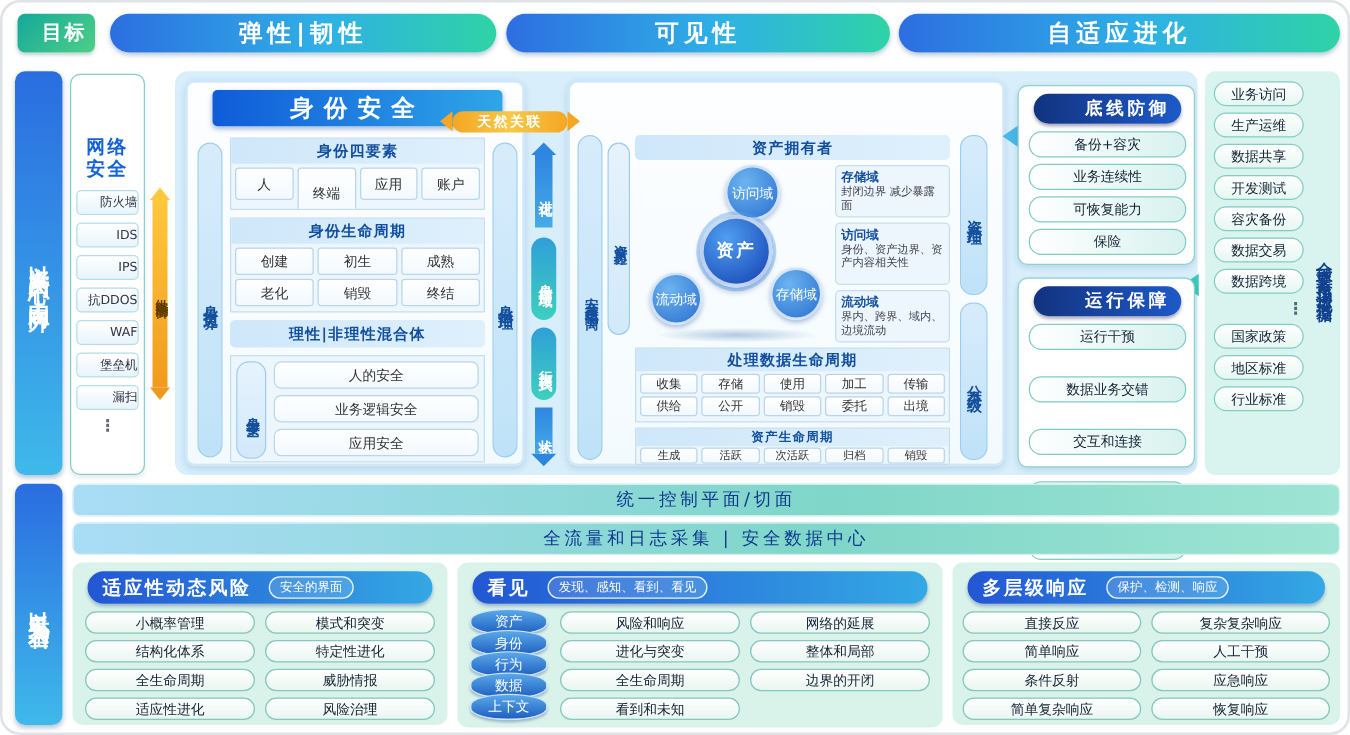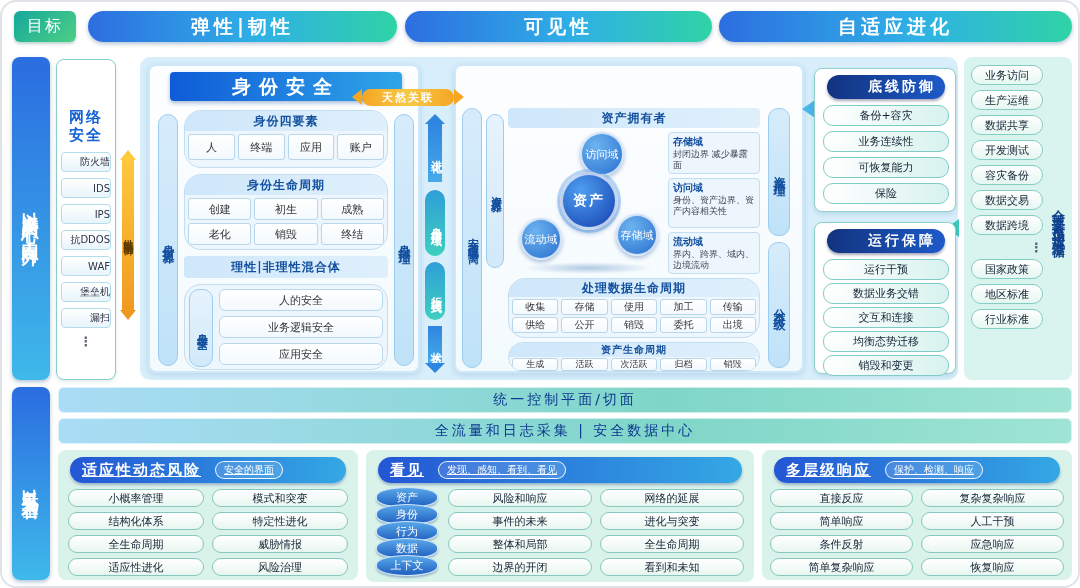--- a/index.html
+++ b/index.html
@@ -1,21 +1,21 @@
 <!DOCTYPE html>
 <html><head>
 <meta charset="utf-8">
 <style>
   *{margin:0;padding:0;box-sizing:border-box;font-family:"DejaVu Sans","Liberation Sans",sans-serif;}
   body{background:#fff;}
   #stage{position:relative;width:1080px;height:588px;background:#ffffff;border:2px solid #dfe3e8;border-radius:16px;overflow:hidden;}
   .abs{position:absolute;}
 
   
-  .goal{background:linear-gradient(135deg,#14a89b,#4ecf86);color:#fff;font-weight:normal;font-size:16px;border-radius:6px;letter-spacing:2px;display:flex;align-items:center;justify-content:flex-start;box-shadow:0 2px 3px rgba(0,80,80,.25);padding-left:13px;}
+  .goal{background:linear-gradient(135deg,#14a89b,#4ecf86);color:#fff;font-weight:bold;font-size:16px;border-radius:6px;letter-spacing:2px;display:flex;align-items:center;justify-content:center;box-shadow:0 2px 3px rgba(0,80,80,.25);padding-left:13px;}
   .banner{height:31px;border-radius:16px;background:linear-gradient(90deg,#2d6ee0,#2fb0e6 55%,#2fd3a6);color:#fff;font-weight:bold;font-size:19px;letter-spacing:4px;display:flex;align-items:center;justify-content:center;box-shadow:0 2px 4px rgba(0,60,120,.3);}
 
   
   .rail{background:linear-gradient(180deg,#2a6de0,#3fb9ea);border-radius:8px;color:#fff;font-weight:bold;font-size:17px;writing-mode:vertical-lr;letter-spacing:3px;display:flex;align-items:center;justify-content:center;box-shadow:0 2px 4px rgba(0,60,120,.3);}
 
   
   .netsec{background:#fff;border:1px solid #86cfc9;border-radius:8px;display:flex;flex-direction:column;align-items:center;padding:8px 5px;box-shadow:0 2px 4px rgba(0,80,120,.12);}
   .netsec-title{color:#1463d6;font-weight:bold;font-size:15px;text-align:center;line-height:1.2;letter-spacing:2px;margin-bottom:8px;margin-top:40px;}
   .ns-item{width:50px;height:20px;margin-bottom:6px;border-radius:4px;background:linear-gradient(180deg,#ffffff,#e7f5fb);border:1px solid #b4dcec;font-size:10px;color:#334;display:flex;align-items:center;justify-content:flex-end;}
   .ns-ellipsis{color:#667;font-size:13px;font-weight:bold;}
@@ -28,21 +28,21 @@
 
   
   .main-panel{background:#d8effb;border-radius:10px;}
   .right-col{background:#d9f4ee;border-radius:8px;}
 
   
   .wpanel{background:linear-gradient(180deg,#fdfeff,#f3fafe);border:2px solid #cfe7f8;border-radius:8px;box-shadow:0 2px 6px rgba(30,90,160,.18);}
   .big-hdr{background:linear-gradient(90deg,#0f5bd8,#2fa6e8);border-radius:4px;color:#fff;font-weight:bold;font-size:19px;letter-spacing:8px;display:flex;align-items:center;justify-content:center;box-shadow:0 2px 4px rgba(0,60,140,.35);}
   .vpill{background:linear-gradient(180deg,#d7ecfb,#bfe2f8);border:1px solid #9ccdf0;border-radius:10px;color:#15509f;font-weight:bold;font-size:12px;writing-mode:vertical-lr;letter-spacing:3px;display:flex;align-items:center;justify-content:center;}
   .vpill.small{font-size:11px;letter-spacing:2px;background:linear-gradient(180deg,#e6f3fd,#d2e9fa);}
-  .sub-box{background:#edf6fd;border:1px solid #c3ddf1;border-radius:17px;overflow:hidden;}
+  .sub-box{background:#edf6fd;border:1px solid #c3ddf1;border-radius:1px;overflow:hidden;}
   .sub-hdr{background:linear-gradient(90deg,#cfe7fa,#dff0fc);color:#124f9e;font-weight:bold;font-size:12px;display:flex;align-items:center;justify-content:center;letter-spacing:1px;}
   .cell{background:linear-gradient(180deg,#ffffff,#f2f9fe);border:1px solid #b9d6ea;border-radius:3px;font-size:11px;color:#333;display:flex;align-items:center;justify-content:center;}
   .grid4{display:grid;grid-template-columns:repeat(4,1fr);gap:3px;padding:3px;}
   .grid3{display:grid;grid-template-columns:repeat(3,1fr);gap:3px;padding:3px;}
   .grid5{display:grid;grid-template-columns:repeat(5,1fr);gap:3px;padding:3px;}
 
   
   .natural-link{display:flex;align-items:center;z-index:5;}
   .nl-tri-l{width:0;height:0;border-top:8px solid transparent;border-bottom:8px solid transparent;border-right:10px solid #f5a623;}
   .nl-tri-r{width:0;height:0;border-top:8px solid transparent;border-bottom:8px solid transparent;border-left:10px solid #f5a623;}
@@ -71,21 +71,21 @@
 
   
   .rc-item{width:72px;height:20px;border-radius:10px;background:linear-gradient(180deg,#ffffff,#e6f7f2);border:1px solid #84cdc3;font-size:11px;color:#123;display:flex;align-items:center;justify-content:center;margin-bottom:5px;}
   .rc-vlabel{writing-mode:vertical-lr;color:#10418f;font-weight:bold;font-size:13px;letter-spacing:4px;display:flex;align-items:center;justify-content:center;}
 
   
   .ctrl-bar{background:linear-gradient(90deg,#aadcf6,#7fd6c8 60%,#9fe4d4);border-radius:6px;display:flex;align-items:center;justify-content:center;font-weight:normal;font-size:14px;color:#0d3a8e;letter-spacing:3px;box-shadow:inset 0 0 0 1px rgba(255,255,255,.6);}
 
   
   .bpanel{background:#d9f2ea;border-radius:8px;}
-  .bp-hdr{display:flex;align-items:center;background:linear-gradient(90deg,#2356d4,#34a8e4);border-radius:14px;padding:0 12px;height:26px;color:#fff;box-shadow:0 2px 3px rgba(0,40,120,.3);text-decoration:underline;}
+  .bp-hdr{display:flex;align-items:center;background:linear-gradient(90deg,#2356d4,#34a8e4);border-radius:14px;padding:0 12px;height:26px;color:#fff;box-shadow:0 2px 3px rgba(0,40,120,.3);}
   .bp-title{font-weight:bold;font-size:15px;letter-spacing:2px;}
   .bp-badge{margin-left:14px;font-size:10px;border:1px solid rgba(255,255,255,.9);border-radius:9px;padding:1px 8px;background:rgba(255,255,255,.14);}
   .grid2{display:grid;grid-template-columns:1fr 1fr;column-gap:8px;row-gap:5px;}
   .bg-item{height:18px;border-radius:9px;background:linear-gradient(180deg,#ffffff,#e9f6f0);border:1px solid #86c8bf;font-size:11px;color:#123;display:flex;align-items:center;justify-content:center;}
   .cyl-stack{display:flex;flex-direction:column;align-items:center;}
   .cyl{width:62px;height:21px;margin-top:-4px;border-radius:50%/45%;background:linear-gradient(180deg,#59a8ea,#1f5fc0);border:1px solid #cfe4f8;color:#fff;font-size:11px;display:flex;align-items:center;justify-content:center;box-shadow:0 2px 2px rgba(20,60,130,.3);}
   .cyl:first-child{margin-top:0;}
 
   .tri-left{width:0;height:0;border-top:9px solid transparent;border-bottom:9px solid transparent;}
 </style>
@@ -165,21 +165,21 @@
       </div>
 
     <div class="abs sub-box" style="left:34px;top:44px;width:204px;height:58px">
       <div class="sub-hdr" style="height:20px">
           <span>身份四要素</span>
         </div>
       <div class="grid4">
         <div class="cell" style="height:26px">
             <span>人</span>
           </div>
-        <div class="cell" style="height:26px">
+        <div class="cell" style="height:41px">
             <span>终端</span>
           </div>
         <div class="cell" style="height:26px">
             <span>应用</span>
           </div>
         <div class="cell" style="height:26px">
             <span>账户</span>
           </div>
       </div>
     </div>
@@ -386,21 +386,21 @@
       <div class="ditem">
           <span>保险</span>
         </div>
     </div>
   </div>
 
   <div class="abs dpanel" style="left:812px;top:220px;width:142px;height:152px">
     <div class="abs dheader" style="left:12px;top:6px;width:118px;height:24px">
         <span>运行保障</span>
       </div>
-    <div class="abs" style="left:8px;top:36px;width:126px;display:flex;flex-direction:column;gap:3px">
+    <div class="abs" style="left:8px;top:36px;width:126px;display:flex;flex-direction:column;gap:21px">
       <div class="ditem">
           <span>运行干预</span>
         </div>
       <div class="ditem">
           <span>数据业务交错</span>
         </div>
       <div class="ditem">
           <span>交互和连接</span>
         </div>
       <div class="ditem">
@@ -514,23 +514,20 @@
         </div>
     </div>
     <div class="abs grid2" style="left:82px;top:39px;width:296px">
       <div class="bg-item">
           <span>风险和响应</span>
         </div>
       <div class="bg-item">
           <span>网络的延展</span>
         </div>
       <div class="bg-item">
-          <span>事件的未来</span>
-        </div>
-      <div class="bg-item">
           <span>进化与突变</span>
         </div>
       <div class="bg-item">
           <span>整体和局部</span>
         </div>
       <div class="bg-item">
           <span>全生命周期</span>
         </div>
       <div class="bg-item">
           <span>边界的开闭</span>

